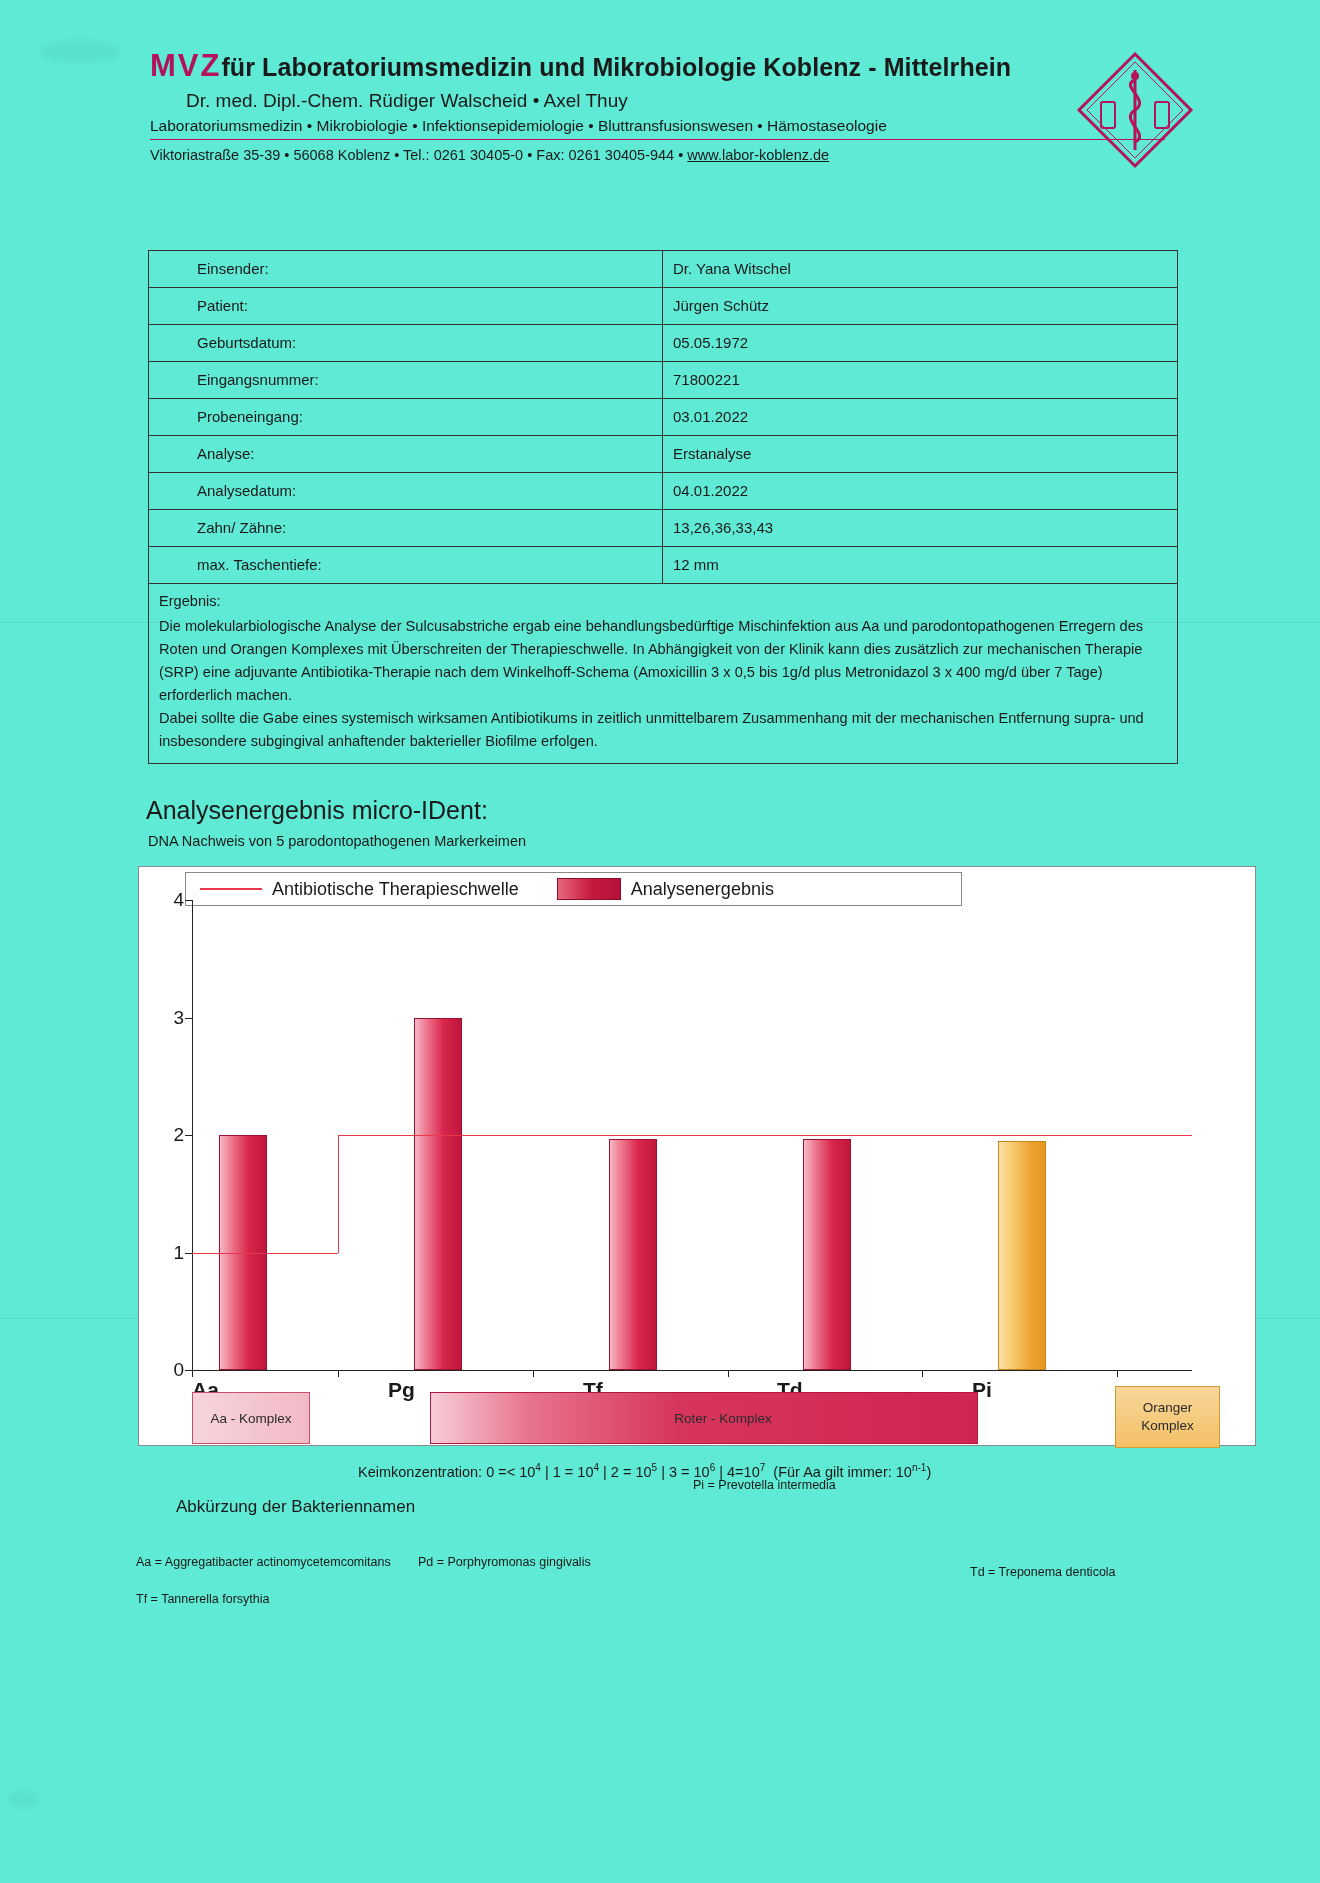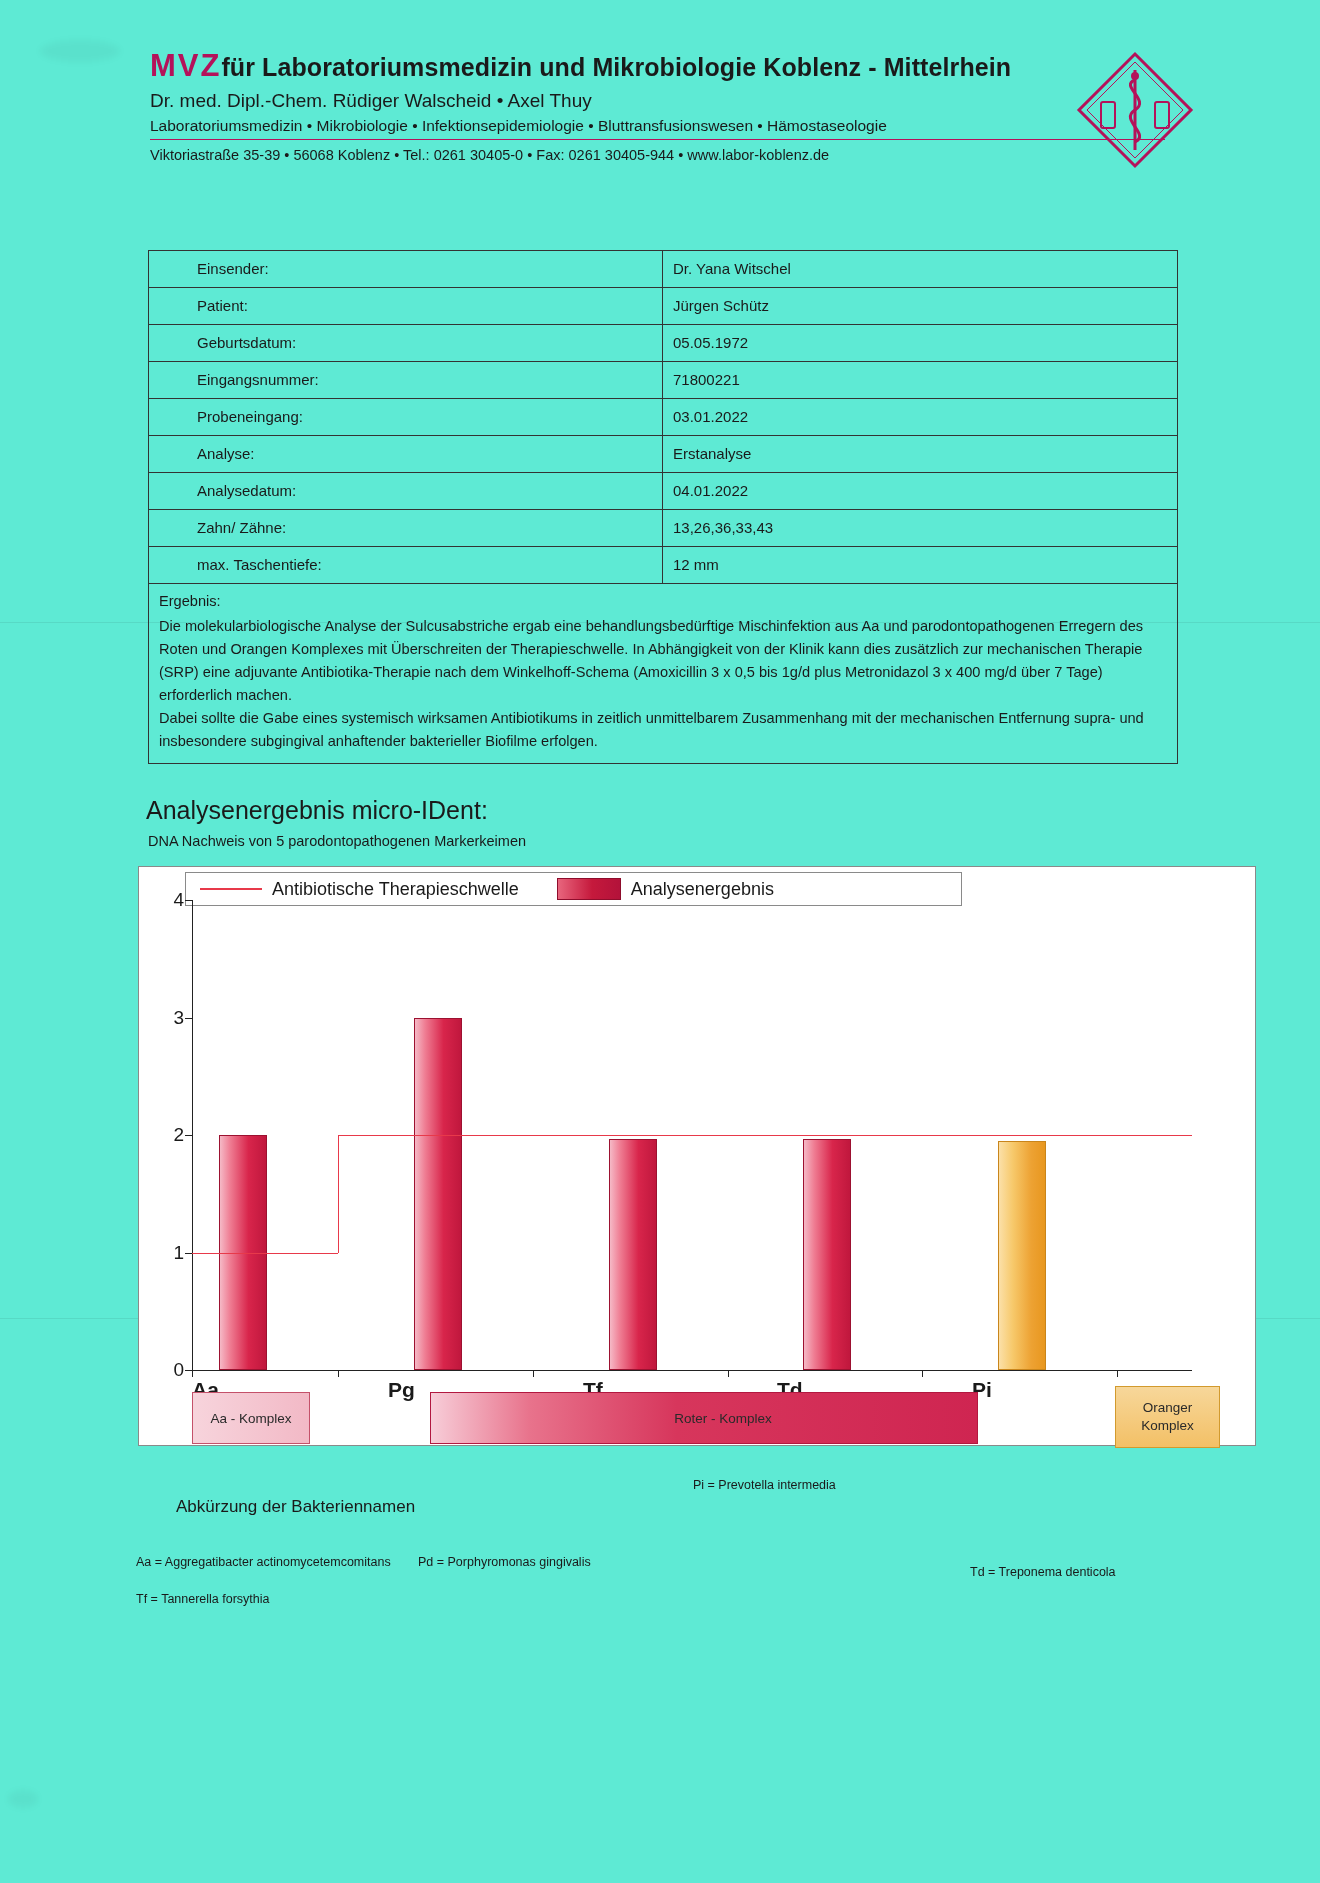--- a/index.html
+++ b/index.html
@@ -39,37 +39,39 @@
   .hdr-mvz {
     color: #b4125a;
     font-size: 31px;
     font-weight: bold;
     letter-spacing: 2px;
   }
   .hdr-line2 {
     font-size: 19px;
     margin-top: 6px;
     white-space: nowrap;
+    margin-left: 36px;
   }
   .hdr-line3 {
     font-size: 15.5px;
     margin-top: 5px;
     white-space: nowrap;
   }
   .hdr-rule {
     margin-top: 4px;
     border-top: 1.5px solid #b4125a;
     width: 1015px;
   }
   .hdr-line4 {
     font-size: 14.5px;
     margin-top: 7px;
     white-space: nowrap;
   }
   .hdr-line4 .url {
+    text-decoration: underline;
   }
 
   
   .logo {
     position: absolute;
     left: 1075px;
     top: 50px;
     width: 120px;
     height: 120px;
   }
@@ -435,20 +437,23 @@
 
   <div class="cbox aa">Aa - Komplex</div>
   <div class="cbox roter">Roter - Komplex</div>
   <div class="cbox oranger">
     <div>
       <div>Oranger</div>
       <div>Komplex</div>
     </div>
   </div>
 
+  <div class="keim-line">
+    Keimkonzentration: 0 =&lt; 10<sup>4</sup> | 1 = 10<sup>4</sup> | 2 = 10<sup>5</sup> | 3 = 10<sup>6</sup> | 4=10<sup>7</sup> &nbsp;(Für Aa gilt immer: 10<sup>n-1</sup>)
+  </div>
 
   <div class="abk-title">Abkürzung der Bakteriennamen</div>
   <div class="abk abk1">Aa = Aggregatibacter actinomycetemcomitans</div>
   <div class="abk abk2">Pd = Porphyromonas gingivalis</div>
   <div class="abk abk3">Pi = Prevotella intermedia</div>
   <div class="abk abk4">Td = Treponema denticola</div>
   <div class="abk abk5">Tf = Tannerella forsythia</div>
 
 </div>
 

